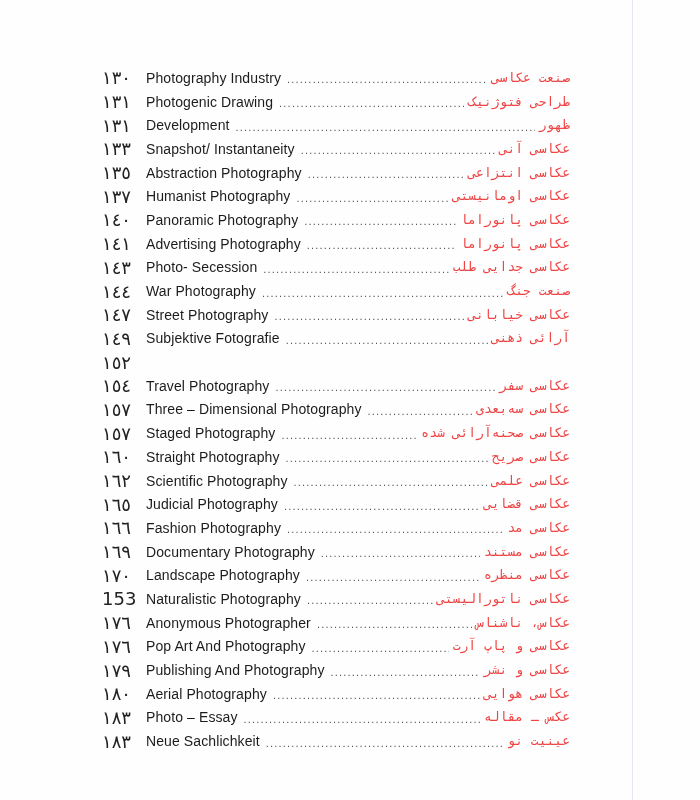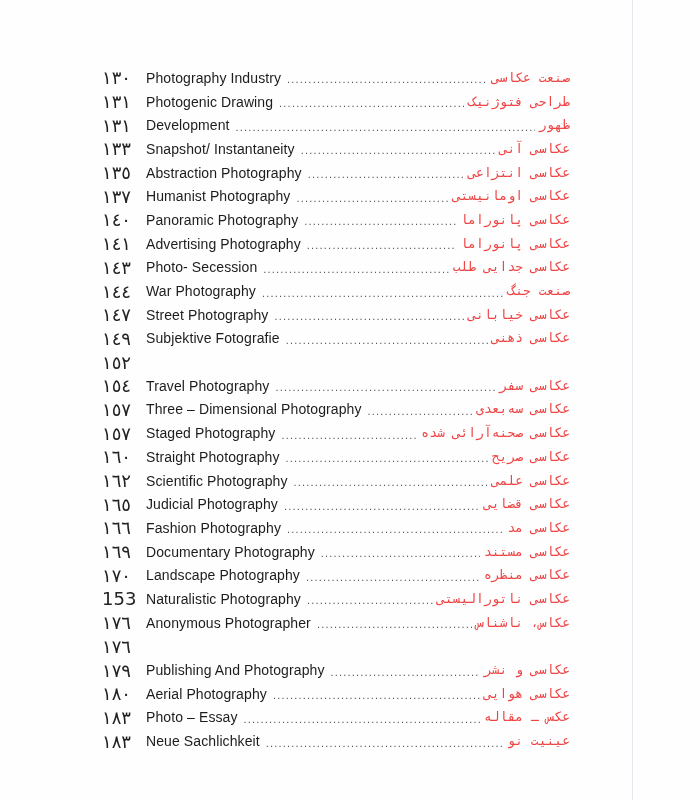--- a/index.html
+++ b/index.html
@@ -180,21 +180,21 @@
           <span class="en">Street Photography</span>
           <span class="dots"></span>
           <span class="fa">عکاسی خیابانی</span>
         </div>
       </div>
     <div class="toc-row">
         <span class="page-num">١٤٩</span>
         <div class="entry">
           <span class="en">Subjektive Fotografie</span>
           <span class="dots"></span>
-          <span class="fa">عکاسی ذهنی</span>
+          <span class="fa">آرائی ذهنی</span>
         </div>
       </div>
     <div class="toc-row">
         <span class="page-num">١٥٢</span>
       </div>
     <div class="toc-row">
         <span class="page-num">١٥٤</span>
         <div class="entry">
           <span class="en">Travel Photography</span>
           <span class="dots"></span>
@@ -276,20 +276,25 @@
     <div class="toc-row">
         <span class="page-num">١٧٦</span>
         <div class="entry">
           <span class="en">Anonymous Photographer</span>
           <span class="dots"></span>
           <span class="fa">عکاس، ناشناس</span>
         </div>
       </div>
     <div class="toc-row">
         <span class="page-num">١٧٦</span>
+        <div class="entry">
+          <span class="en">Pop Art And Photography</span>
+          <span class="dots"></span>
+          <span class="fa">عکاسی و پاپ آرت</span>
+        </div>
       </div>
     <div class="toc-row">
         <span class="page-num">١٧٩</span>
         <div class="entry">
           <span class="en">Publishing And Photography</span>
           <span class="dots"></span>
           <span class="fa">عکاسی و نشر</span>
         </div>
       </div>
     <div class="toc-row">

